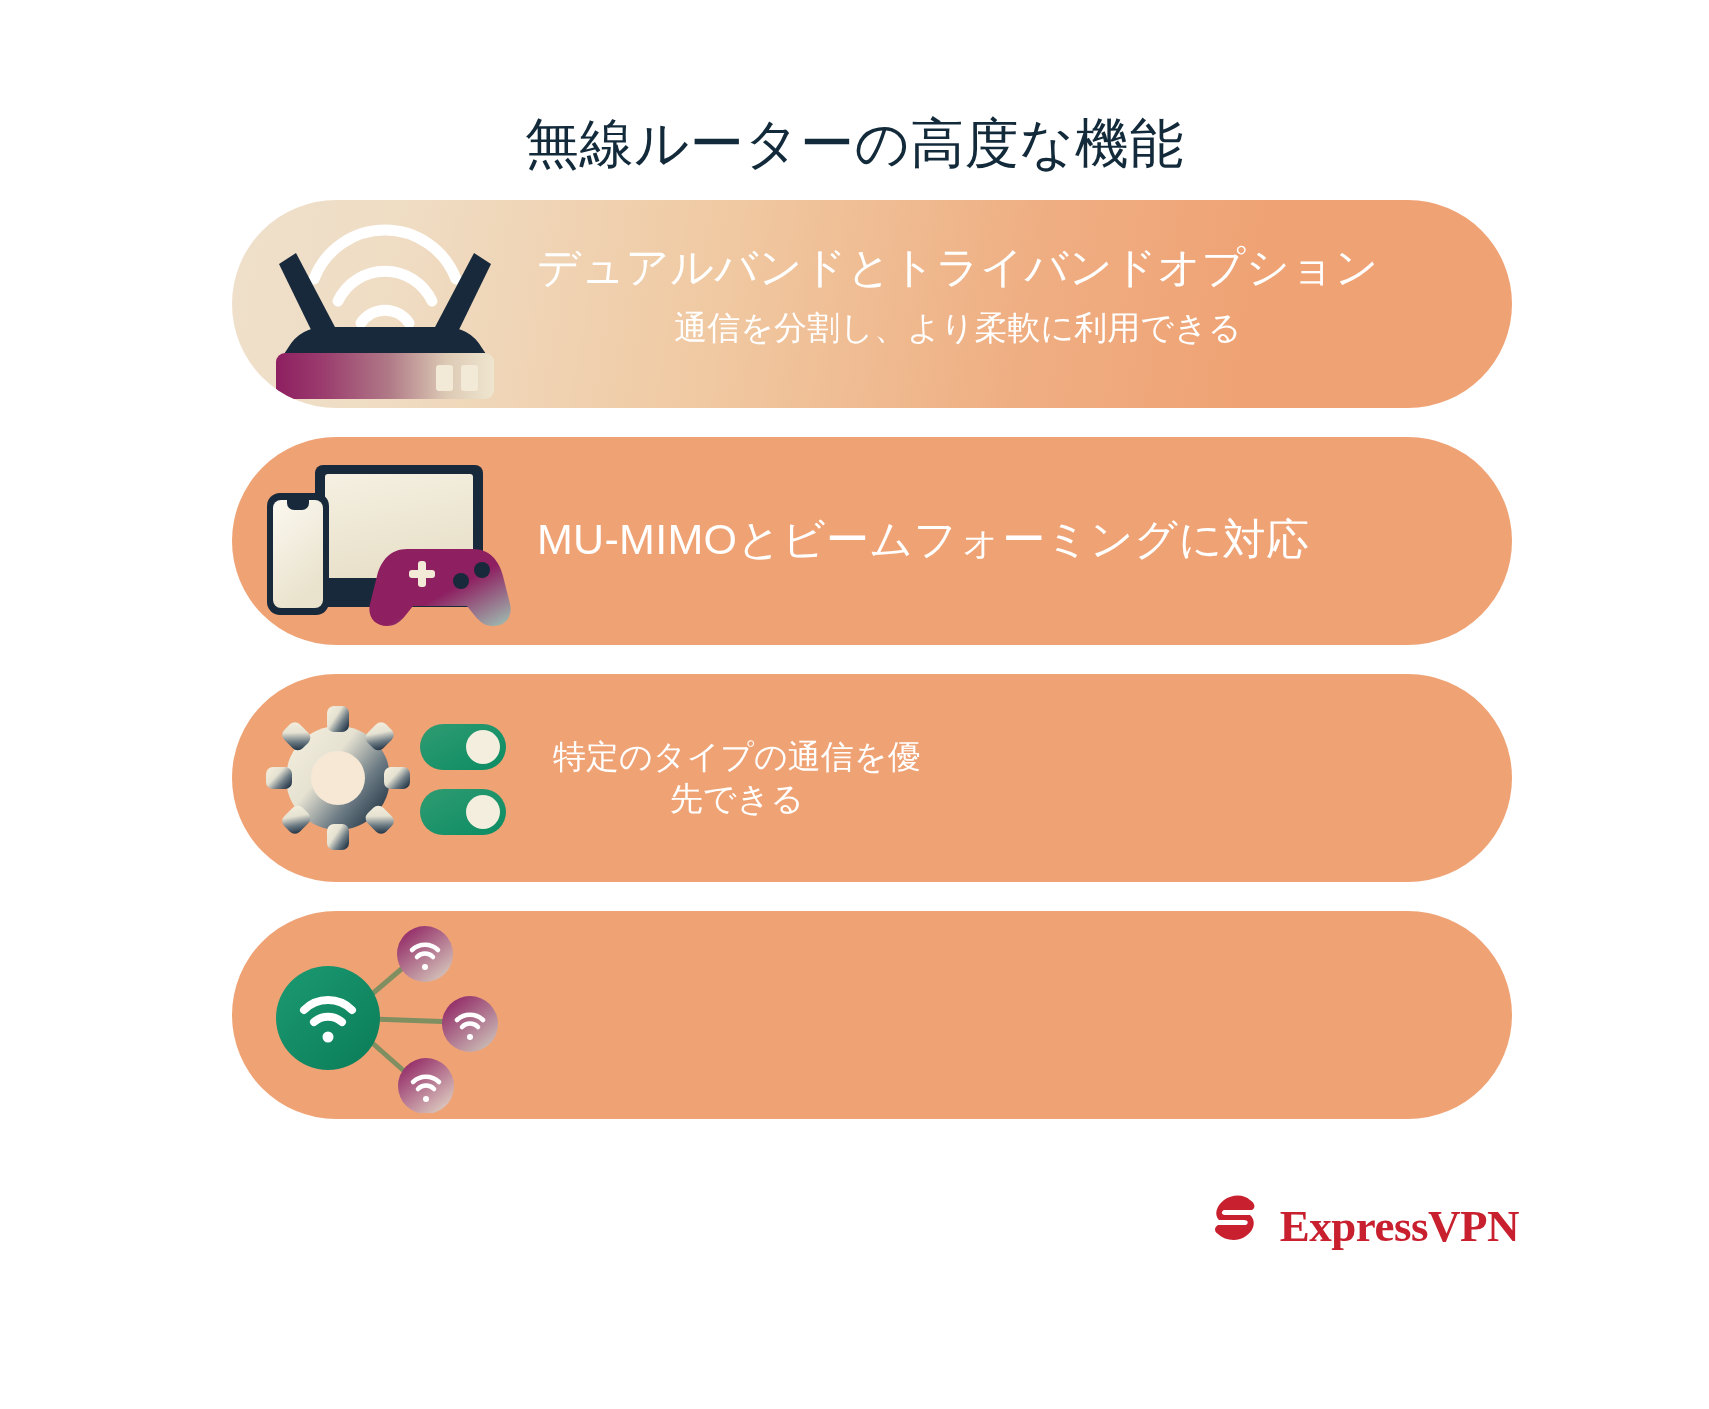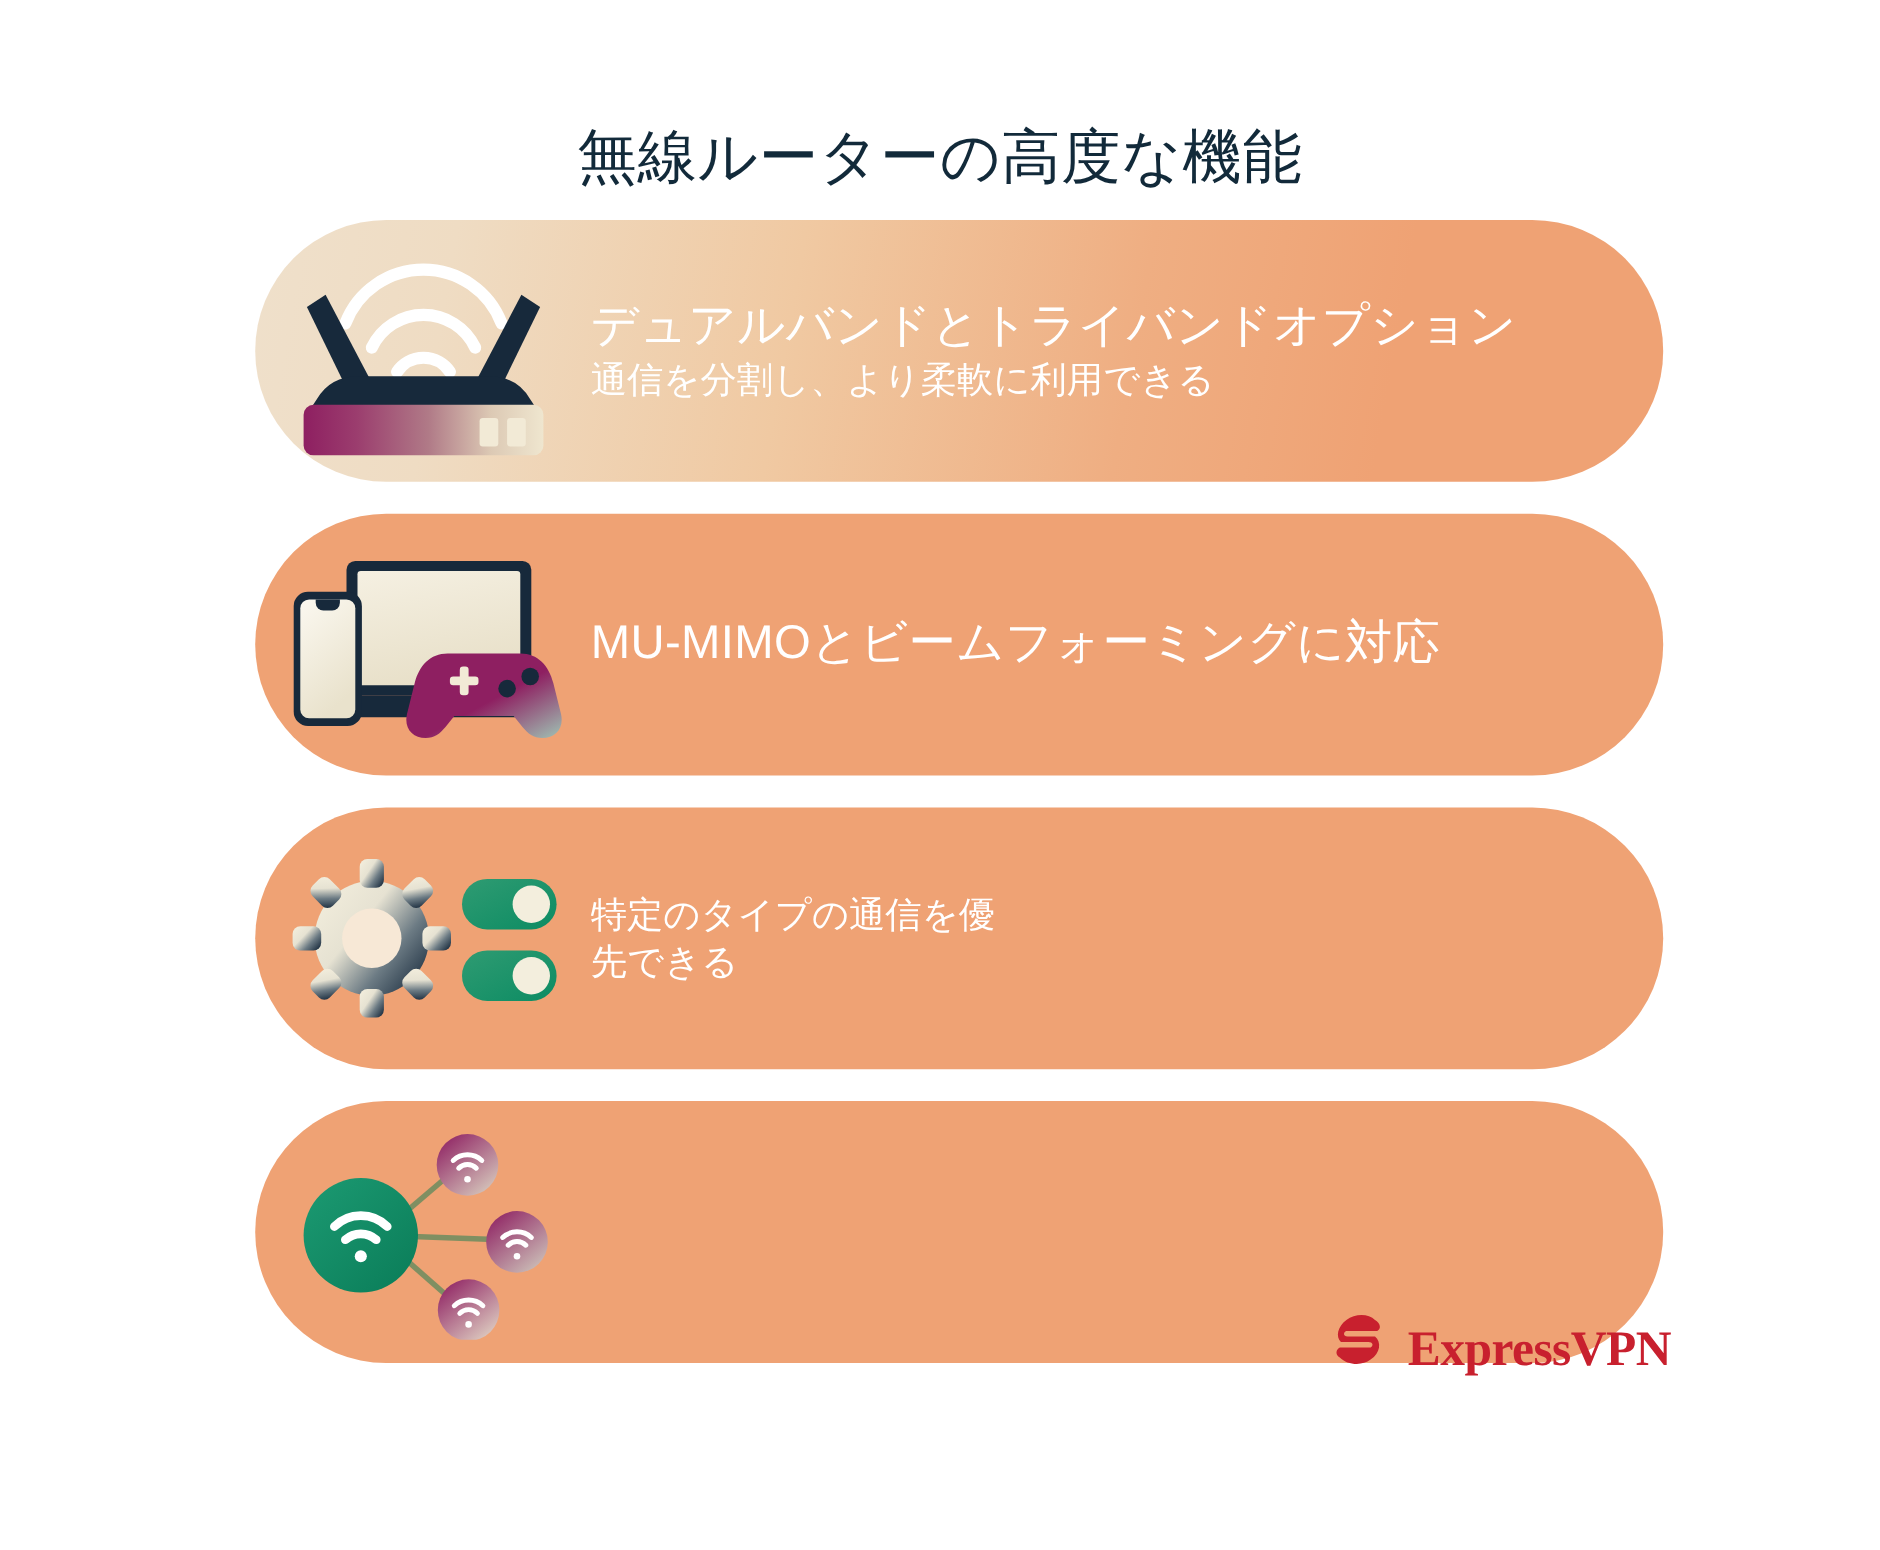--- a/index.html
+++ b/index.html
@@ -29,21 +29,21 @@
     top:200px;
     width:1280px;
   }
 
   .card{
     position:relative;
     display:flex;
     align-items:center;
     background:#EFA274;
     border-radius:120px;
-    height:238px;
+    height:208px;
     margin-bottom:29px;
     overflow:hidden;
   }
   .card.first{
     background:linear-gradient(100deg,#EFE0CB 0%,#EFDCC3 14%,#F0C9A2 38%,#EFAE82 62%,#EFA274 80%,#EFA274 100%);
   }
 
   .icon-wrap{
     position:relative;
     width:305px;
@@ -66,22 +66,23 @@
     font-weight:400;
     letter-spacing:0.3px;
     margin:0 0 4px 0;
     white-space:pre-line;
   }
   .card-sub{
     color:#ffffff;
     font-size:33px;
     line-height:1.28;
     font-weight:400;
-    margin:0;
+    margin:16px;
     white-space:pre-line;
+    text-align:center;
   }
 
   
   .logo{
     position:absolute;
     right:190px;
     bottom:160px;
     display:flex;
     align-items:flex-end;
     gap:14px;

